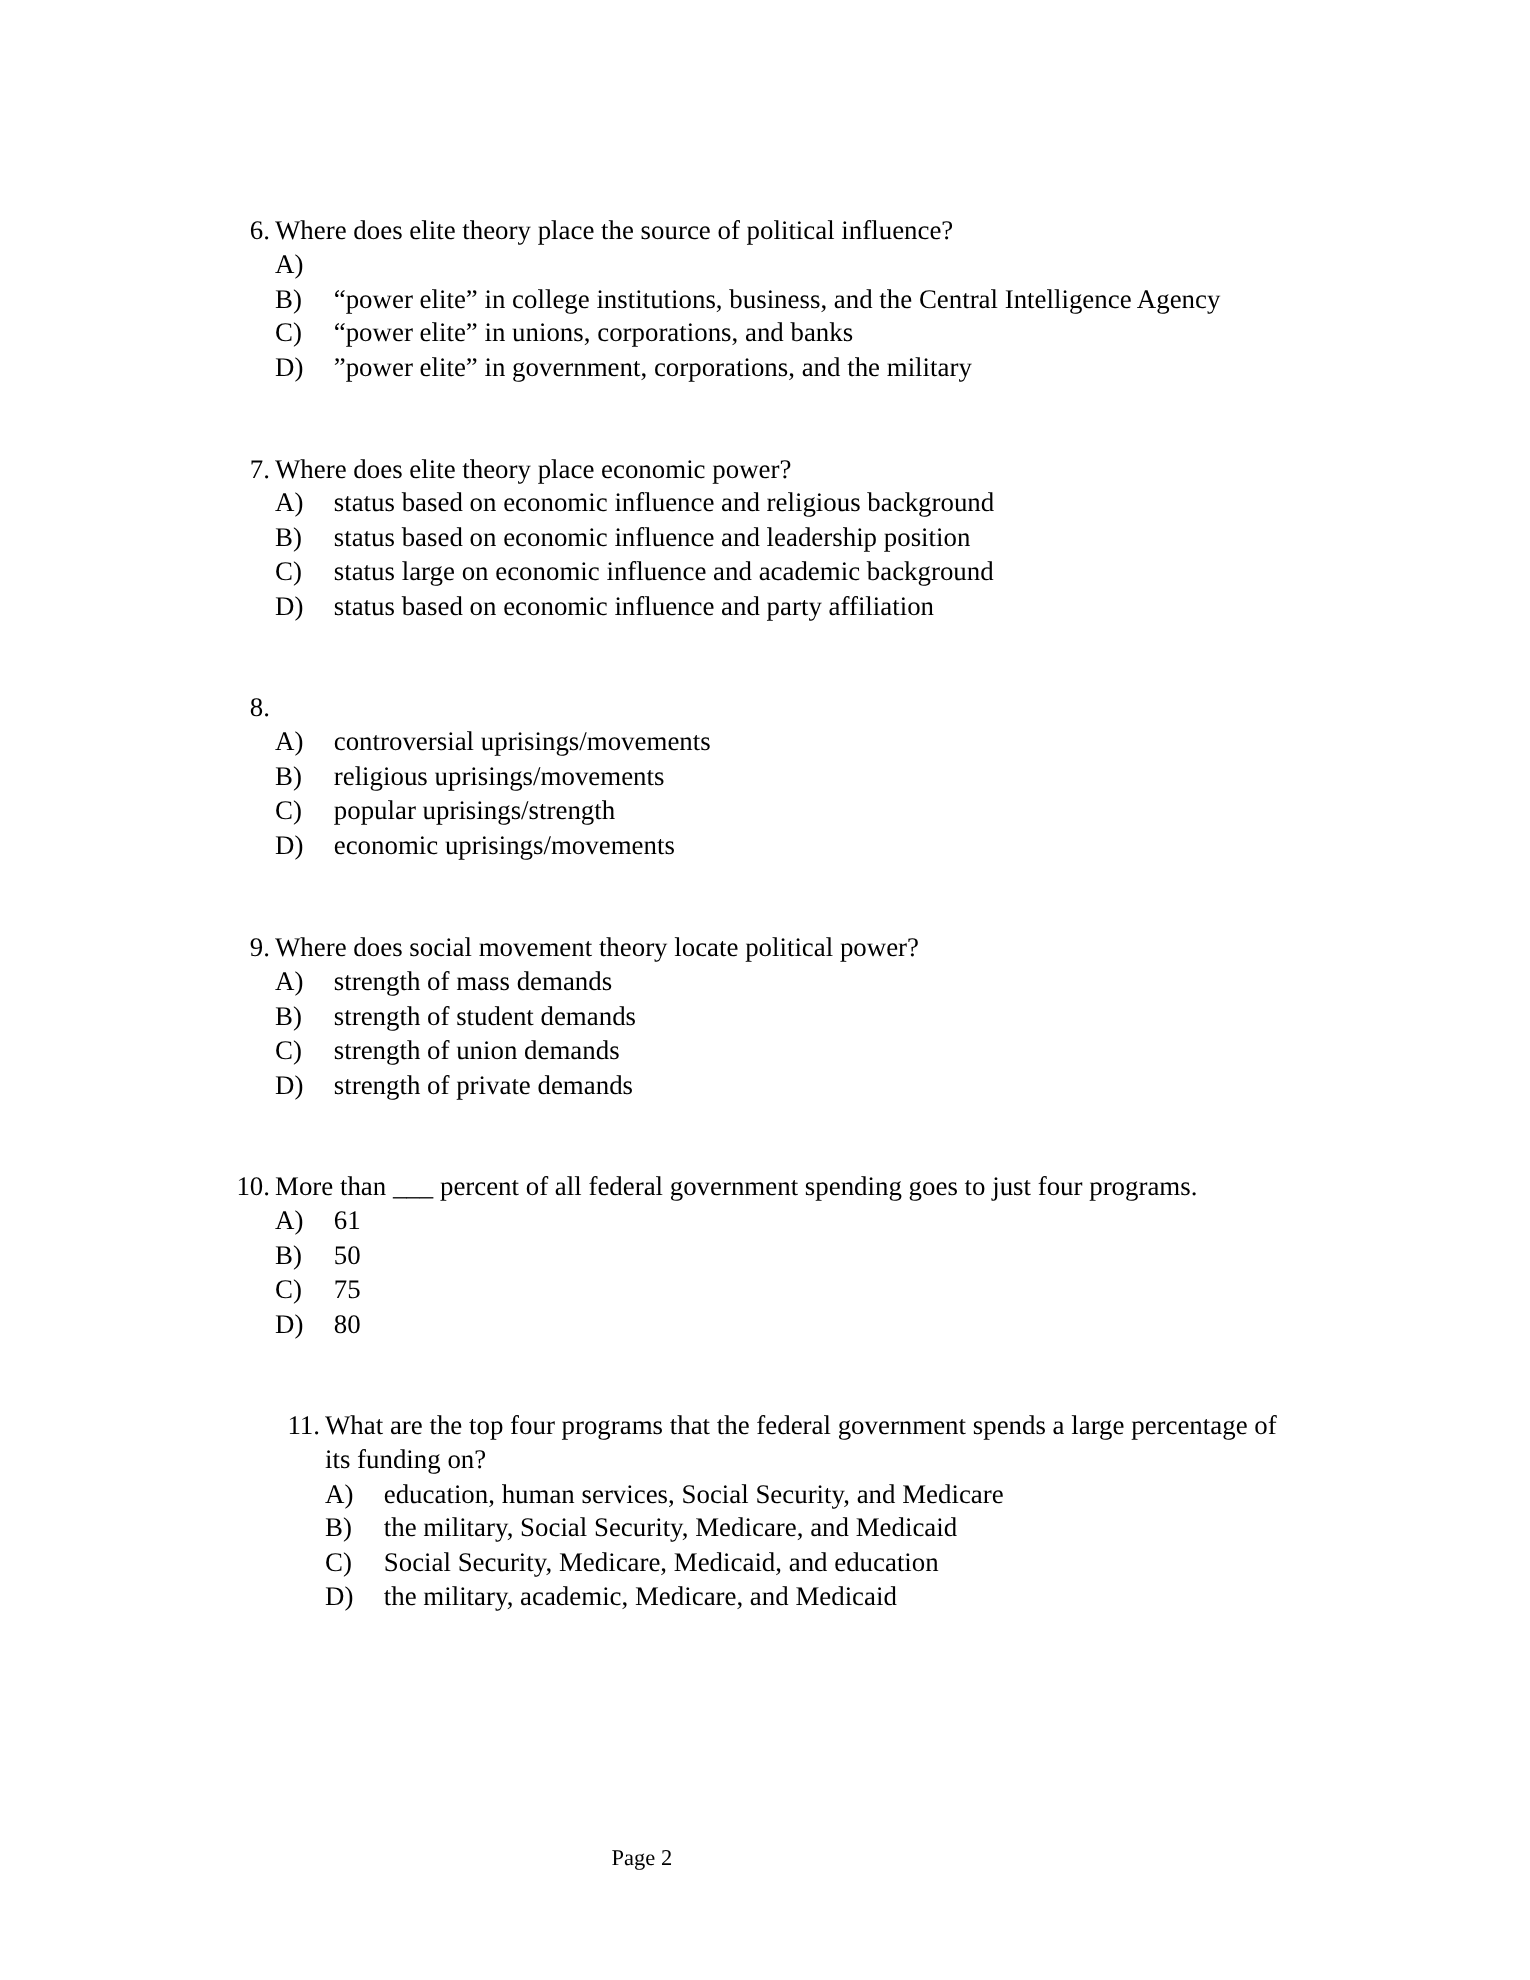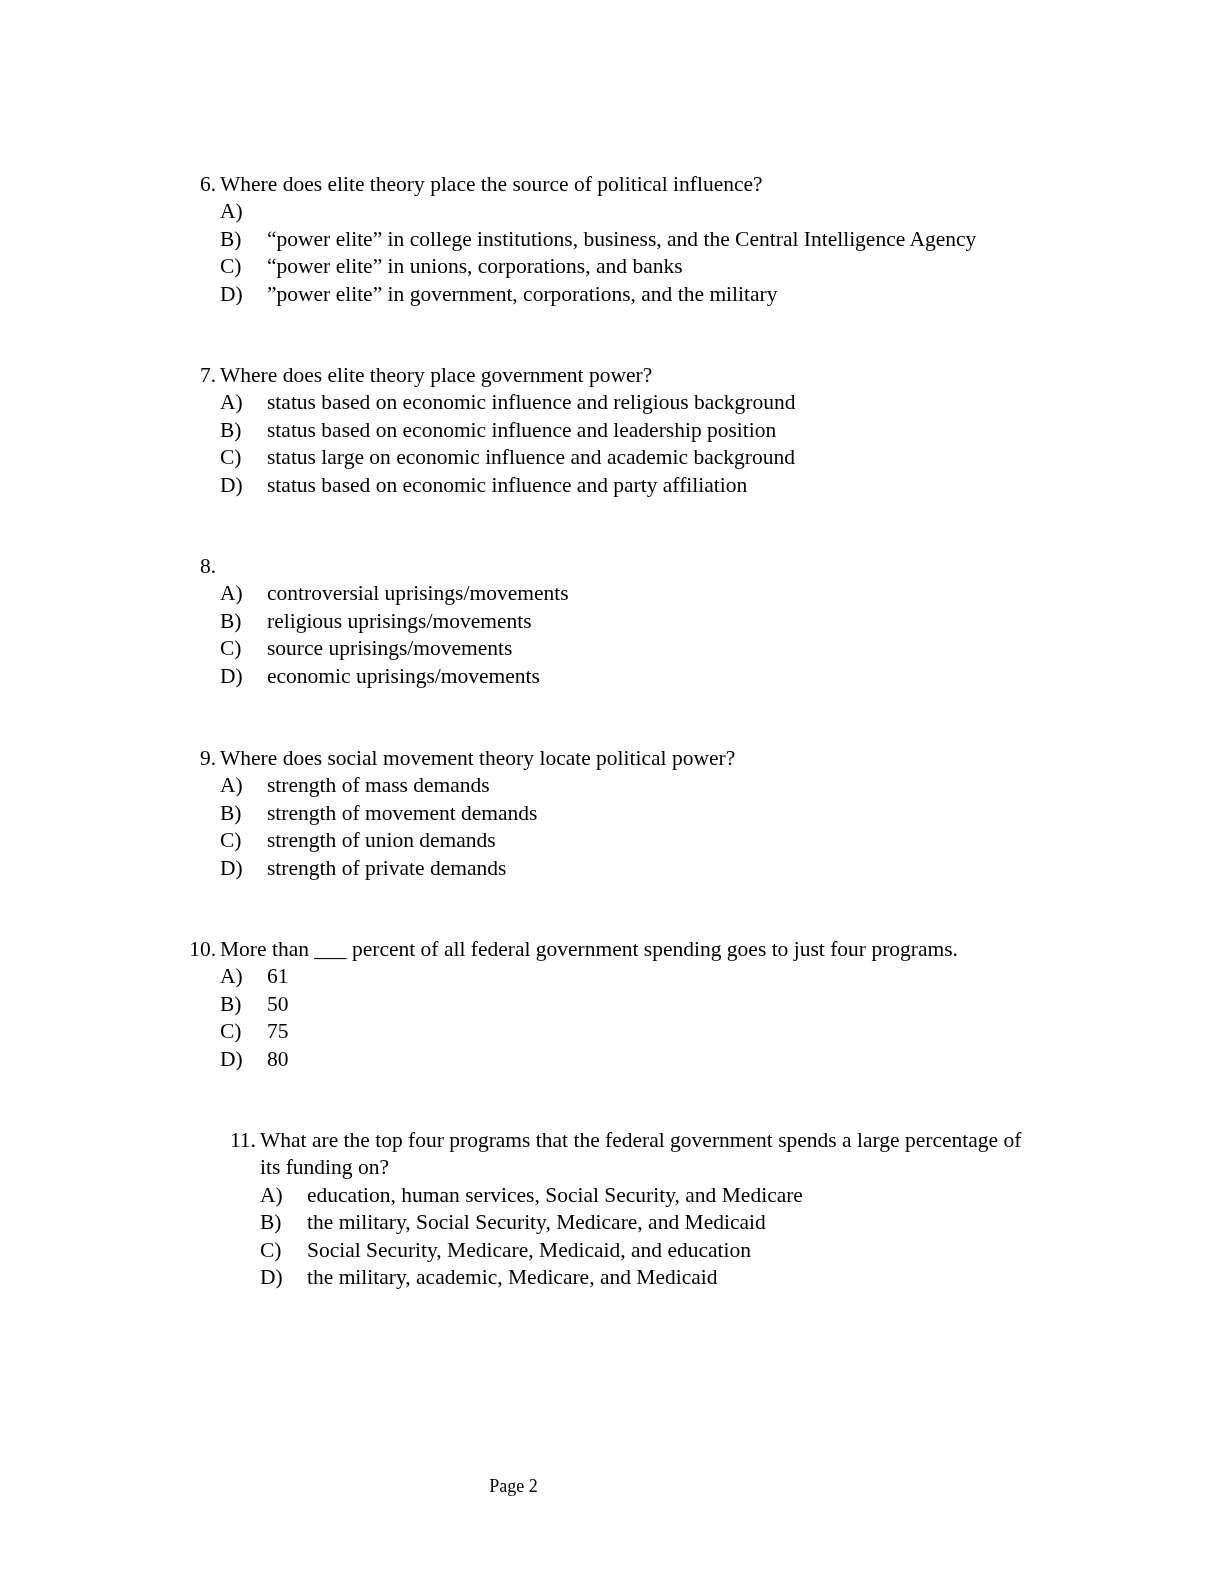--- a/index.html
+++ b/index.html
@@ -80,21 +80,21 @@
   </div>
   <div class="opt-line">
     <span class="opt-letter">D)</span>
     <span class="opt-text">”power elite” in government, corporations, and the military</span>
   </div>
 </div>
 
 <div class="question" style="top:362px;">
   <div class="q-line">
     <span class="q-num">7.</span>
-    <span class="q-text">Where does elite theory place government power?</span>
+    <span class="q-text">Where does elite theory place economic power?</span>
   </div>
   <div class="opt-line">
     <span class="opt-letter">A)</span>
     <span class="opt-text">status based on economic influence and religious background</span>
   </div>
   <div class="opt-line">
     <span class="opt-letter">B)</span>
     <span class="opt-text">status based on economic influence and leadership position</span>
   </div>
   <div class="opt-line">
@@ -114,40 +114,40 @@
   <div class="opt-line">
     <span class="opt-letter">A)</span>
     <span class="opt-text">controversial uprisings/movements</span>
   </div>
   <div class="opt-line">
     <span class="opt-letter">B)</span>
     <span class="opt-text">religious uprisings/movements</span>
   </div>
   <div class="opt-line">
     <span class="opt-letter">C)</span>
-    <span class="opt-text">source uprisings/movements</span>
+    <span class="opt-text">popular uprisings/strength</span>
   </div>
   <div class="opt-line">
     <span class="opt-letter">D)</span>
     <span class="opt-text">economic uprisings/movements</span>
   </div>
 </div>
 
 <div class="question" style="top:745px;">
   <div class="q-line">
     <span class="q-num">9.</span>
     <span class="q-text">Where does social movement theory locate political power?</span>
   </div>
   <div class="opt-line">
     <span class="opt-letter">A)</span>
     <span class="opt-text">strength of mass demands</span>
   </div>
   <div class="opt-line">
     <span class="opt-letter">B)</span>
-    <span class="opt-text">strength of movement demands</span>
+    <span class="opt-text">strength of student demands</span>
   </div>
   <div class="opt-line">
     <span class="opt-letter">C)</span>
     <span class="opt-text">strength of union demands</span>
   </div>
   <div class="opt-line">
     <span class="opt-letter">D)</span>
     <span class="opt-text">strength of private demands</span>
   </div>
 </div>

